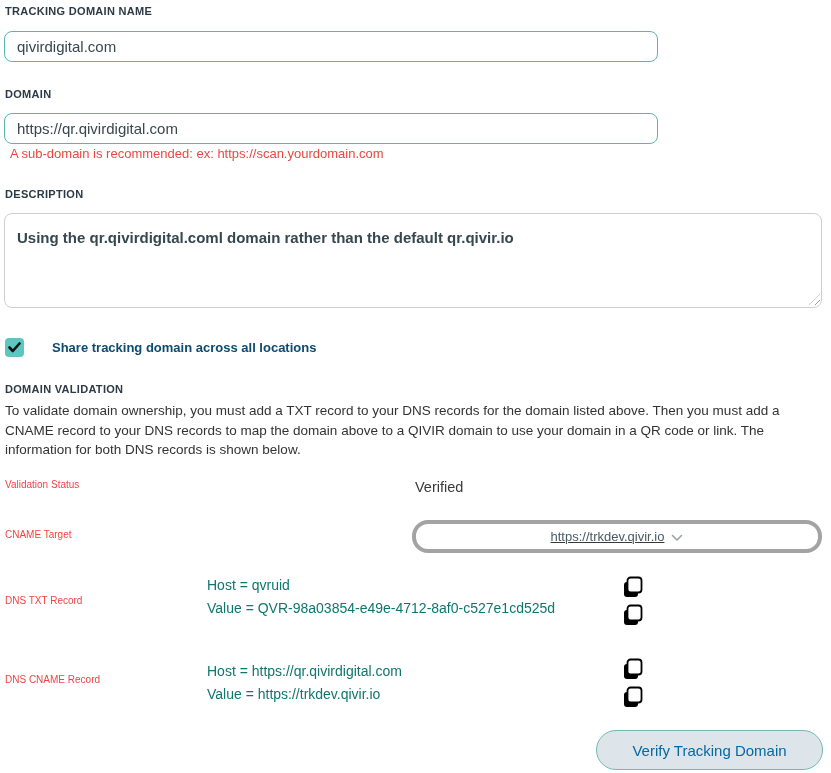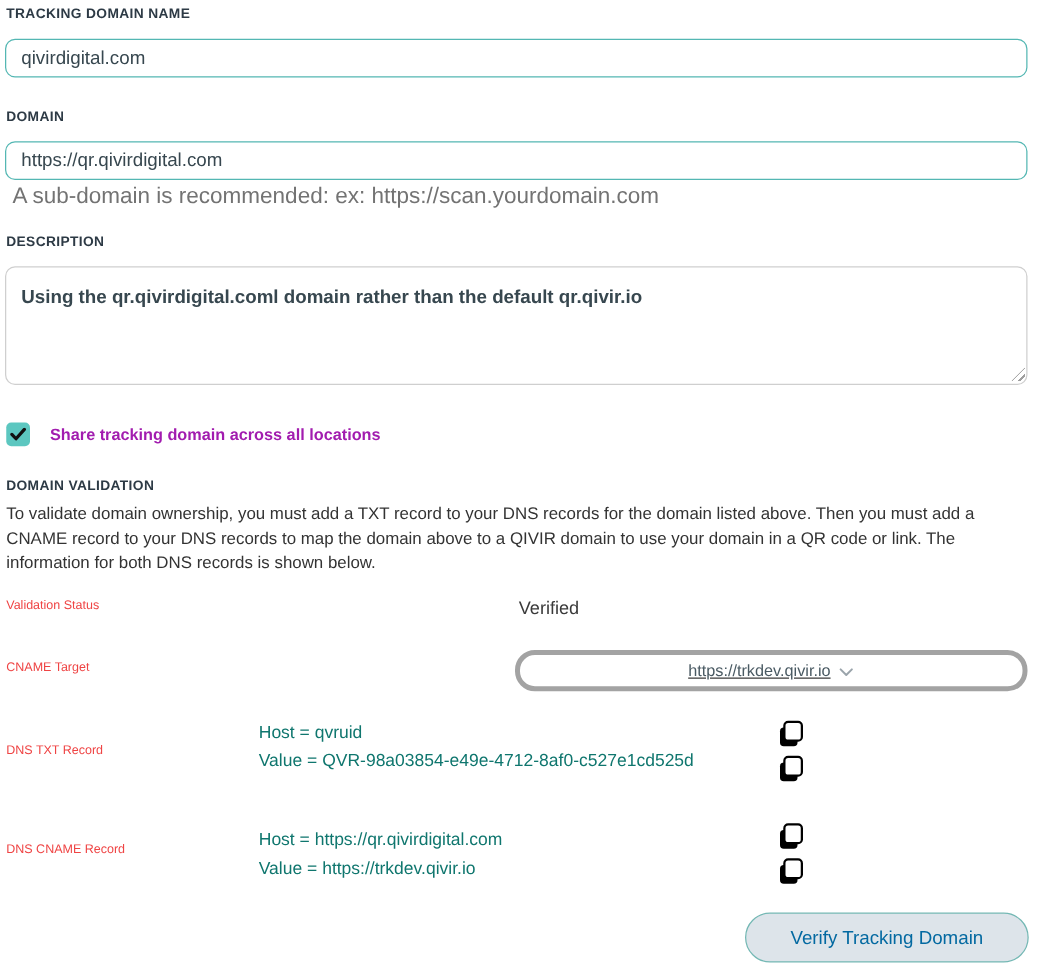--- a/index.html
+++ b/index.html
@@ -5,47 +5,47 @@
   html,body{margin:0;padding:0;background:#ffffff;}
   body{font-family:"Liberation Sans",sans-serif;color:#3a3a3a;}
   #app{position:relative;width:831px;height:773px;background:#fff;overflow:hidden;}
 
   .section-label{
     position:absolute;left:5px;
     font-size:11px;font-weight:700;letter-spacing:.3px;color:#2d3a45;
   }
 
   .text-input{
-    position:absolute;left:4px;width:818px;height:31px;box-sizing:border-box;
+    position:absolute;left:4px;width:654px;height:31px;box-sizing:border-box;
     border:1px solid #54b7b3;border-radius:8px;background:#fff;
     padding:0 12px;font-family:"Liberation Sans",sans-serif;
     font-size:15px;color:#37474f;outline:none;
   }
 
-  .hint{position:absolute;left:10px;font-size:18px;color:#737373;}
+  .hint{position:absolute;left:10px;font-size:13px;color:#ef4444;}
 
   .desc-area{
     position:absolute;left:4px;top:213px;width:818px;height:95px;box-sizing:border-box;
     border:1px solid #cfcfcf;border-radius:8px;background:#fff;
     padding:15px 12px;font-family:"Liberation Sans",sans-serif;
     font-size:15px;color:#37474f;resize:none;outline:none;overflow:hidden;font-weight:bold;
   }
   .resize-handle{
     position:absolute;left:809px;top:294px;width:11px;height:11px;
     background:repeating-linear-gradient(135deg,transparent 0,transparent 3px,#9e9e9e 3px,#9e9e9e 4.2px);
     clip-path:polygon(100% 0,100% 100%,0 100%);
   }
 
   .checkbox-row{position:absolute;left:5px;top:338px;display:flex;align-items:center;}
   .checkbox{
     width:19px;height:19px;border-radius:4px;background:#5cc7c0;
     display:flex;align-items:center;justify-content:center;cursor:pointer;flex:0 0 auto;
   }
   .checkbox svg{display:block;}
-  .checkbox-label{margin-left:16px;font-size:13px;font-weight:600;color:#a21caf;}
+  .checkbox-label{margin-left:28px;font-size:13px;font-weight:600;color:#0c4a6e;}
 
   .intro{position:absolute;left:5px;top:401px;width:821px;font-size:13.5px;line-height:19.5px;color:#333;}
 
   .row-label{position:absolute;left:5px;font-size:10px;color:#ef4444;}
   .row-value{position:absolute;font-size:14.5px;color:#3a3a3a;}
 
   .cname-select{
     position:absolute;left:412px;top:520px;width:410px;height:33px;box-sizing:border-box;
     border:4px solid #a3a3a3;border-radius:16px;background:#fff;cursor:pointer;
     display:flex;align-items:center;justify-content:center;gap:7px;text-decoration:underline;

